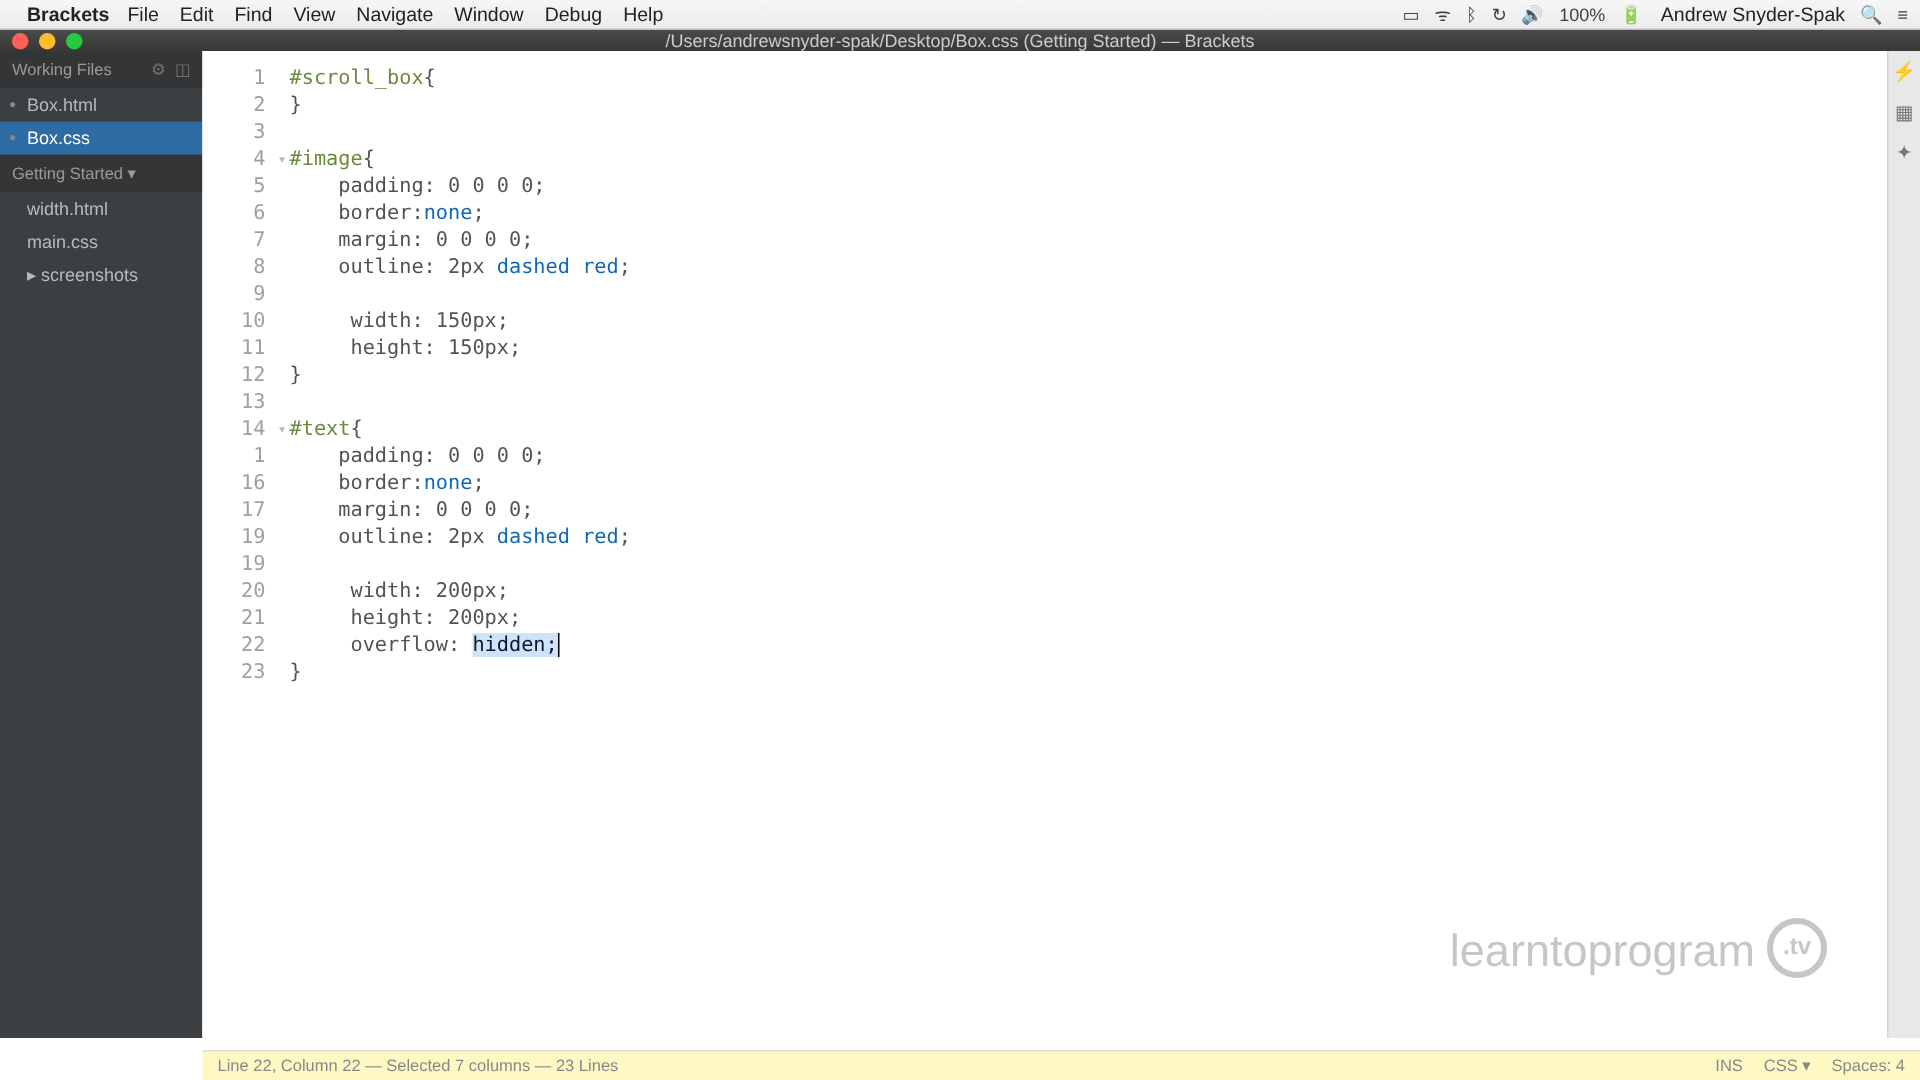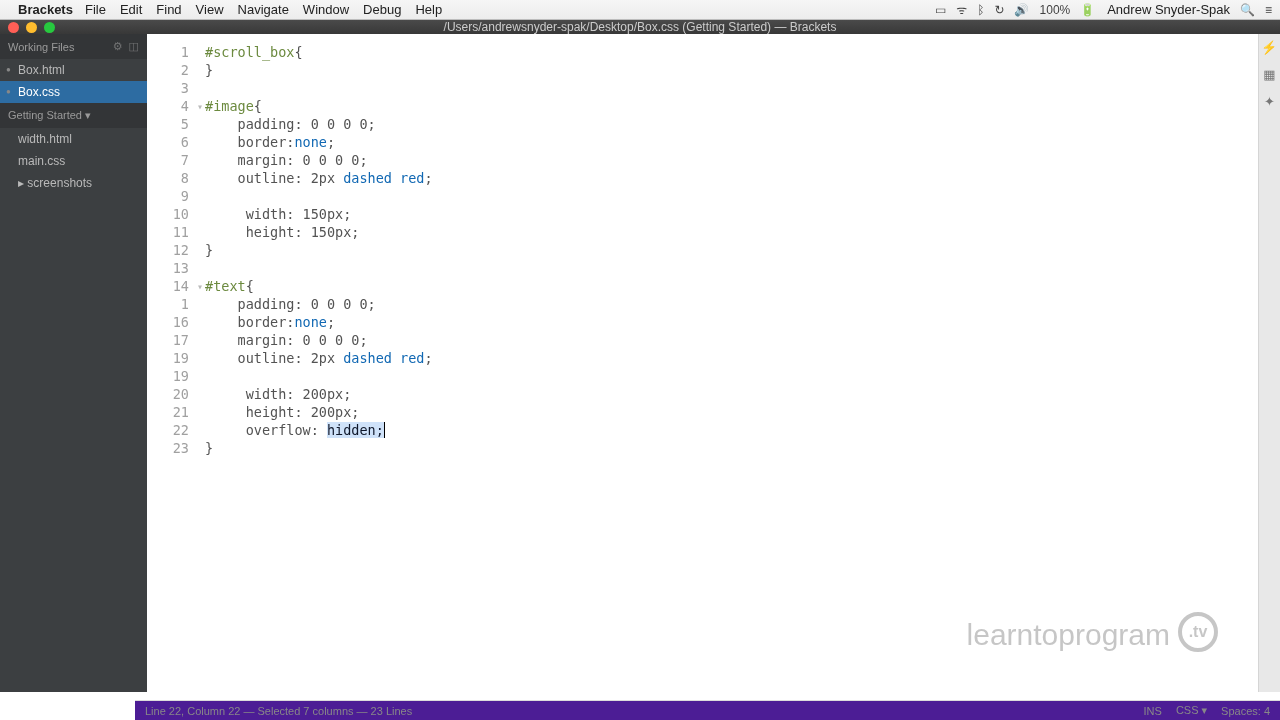--- a/index.html
+++ b/index.html
@@ -14,21 +14,21 @@
 .menubar .username { margin-left: 12px; }
 
 .titlebar { height: 14px; background: linear-gradient(#4a4a4a,#383838); display: flex; align-items: center; position: relative; color: #ccc; font-size: 12px; }
 .traffic { display: flex; gap: 7px; position: absolute; left: 8px; }
 .traffic span { width: 11px; height: 11px; border-radius: 50%; display: inline-block; }
 .tc-close { background: #ff5f56; } .tc-min { background: #ffbd2e; } .tc-max { background: #27c93f; }
 .titlebar .title { margin: 0 auto; }
 
 .workspace { display: flex; height: 658px; }
 
-.sidebar { width: 147px; background: #3c3f41; color: #b9b9b9; font-size: 12px; }
+.sidebar { width: 135px; background: #3c3f41; color: #b9b9b9; font-size: 12px; }
 .sidebar .section-header { background: #333537; color: #9a9a9a; padding: 6px 8px; font-size: 11px; display: flex; align-items: center; justify-content: space-between; }
 .sidebar .section-header .icons { display: flex; gap: 6px; opacity: .6; }
 .sidebar .file-item { padding: 4px 10px 4px 18px; cursor: default; position: relative; }
 .sidebar .file-item.dirty::before { content: "●"; position: absolute; left: 6px; color: #888; font-size: 8px; top: 6px; }
 .sidebar .file-item.active { background: #2d6ca2; color: #fff; }
 
 .editor-wrap { flex: 1; display: flex; position: relative; background: #fff; }
 .gutter { width: 58px; text-align: right; padding-top: 9px; color: #a0a0a0; font-family: "Menlo","Consolas",monospace; font-size: 13.5px; line-height: 18px; user-select: none; background: #fff; }
 .gutter .ln { padding-right: 16px; position: relative; }
 .gutter .fold::after { content: "▾"; color: #bbb; position: absolute; right: 2px; font-size: 10px; top: 1px; }
@@ -39,21 +39,21 @@
 .tok-none { color: #1168b3; }
 .tok-dashed { color: #1168b3; }
 .tok-red { color: #1168b3; }
 .tok-hidden { color: #0f172a; }
 .sel { background: #cfe2f9; }
 .cursor { border-left: 1px solid #000; display: inline-block; height: 16px; vertical-align: text-bottom; }
 
 .rightbar { width: 22px; background: #e8e8e8; border-left: 1px solid #d5d5d5; display: flex; flex-direction: column; align-items: center; padding-top: 6px; gap: 12px; color: #777; }
 .rightbar .ricon { font-size: 13px; cursor: default; }
 
-.statusbar { height: 20px; position: absolute; bottom: 0; left: 135px; right: 0; background: #4c1d95; border-top: 1px solid #dcdcdc; display: flex; align-items: center; font-size: 11px; color: #888; padding: 0 10px; }
+.statusbar { height: 20px; position: absolute; bottom: 0; left: 135px; right: 0; background: #fef9c3; border-top: 1px solid #dcdcdc; display: flex; align-items: center; font-size: 11px; color: #888; padding: 0 10px; }
 .statusbar .spacer { flex: 1; }
 .statusbar .sb-item { margin-left: 14px; }
 
 .watermark { position: absolute; right: 40px; bottom: 40px; display: flex; align-items: flex-end; gap: 8px; color: #bdbdbd; font-size: 30px; font-weight: 300; font-family: Arial,sans-serif; opacity: .85; pointer-events: none; }
 .watermark .circ { width: 40px; height: 40px; border: 4px solid #bdbdbd; border-radius: 50%; display: flex; align-items: center; justify-content: center; font-size: 16px; font-weight: bold; }
 </style>
 </head>
 <body>
 
 <div class="menubar">

